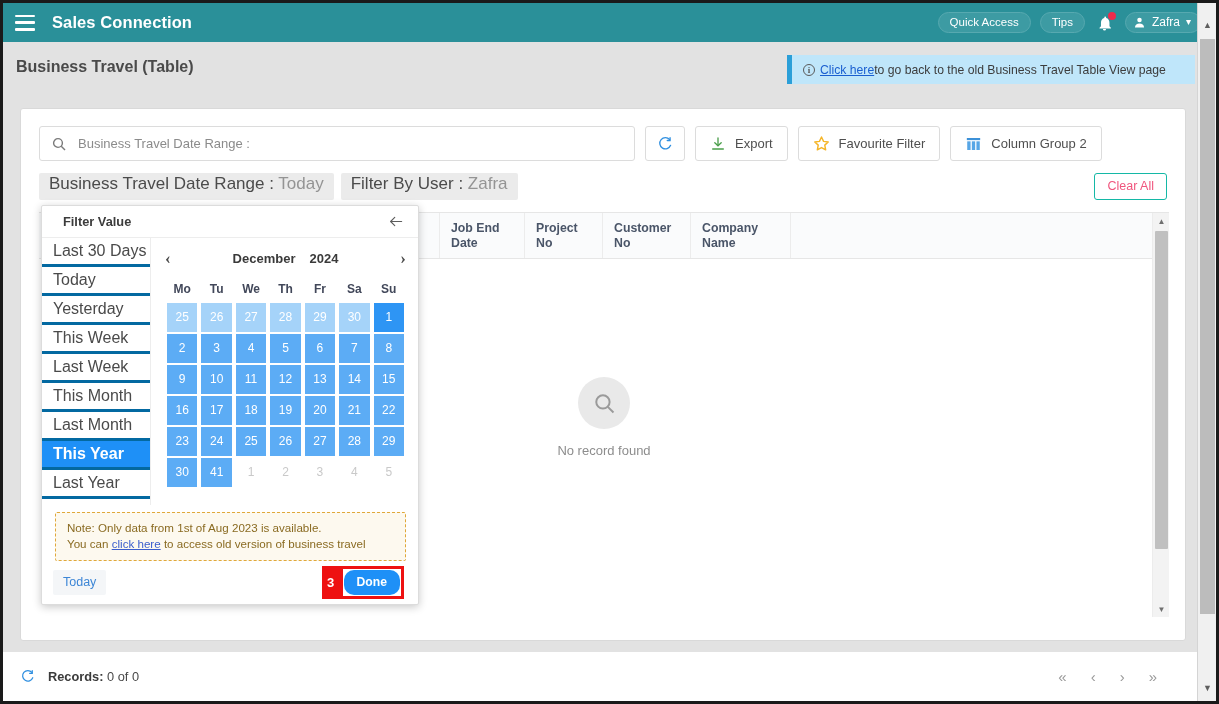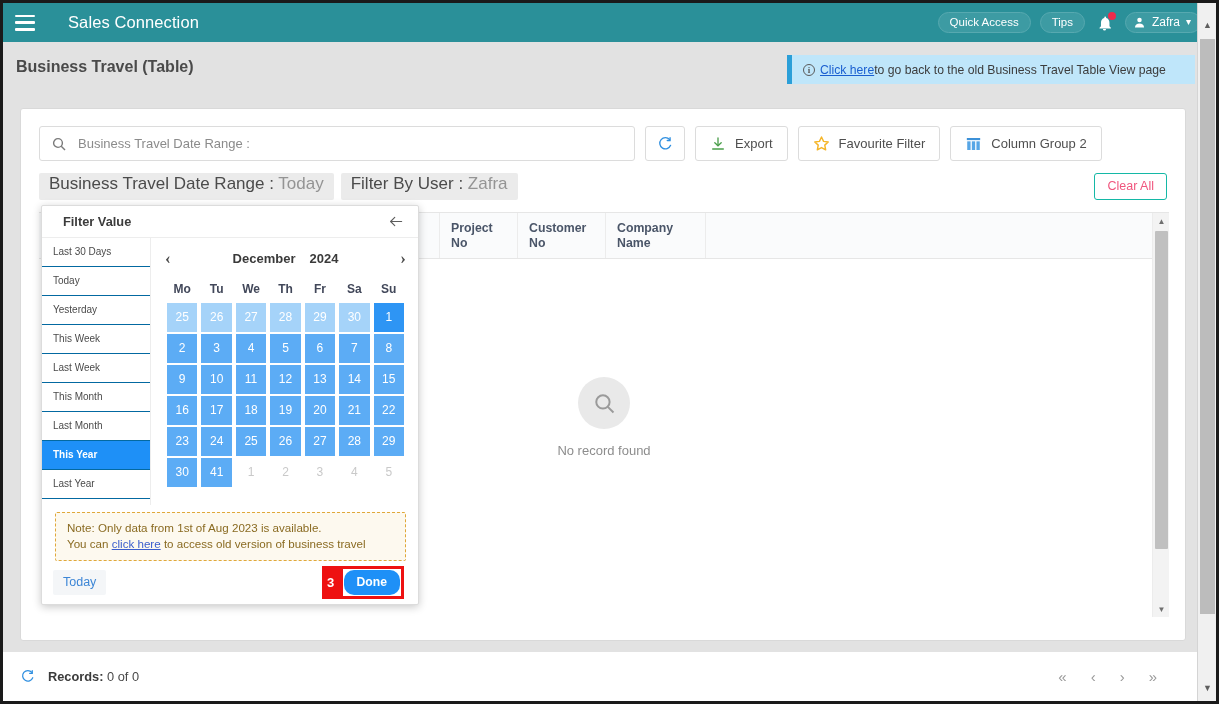--- a/index.html
+++ b/index.html
@@ -27,22 +27,22 @@
     display: flex; align-items: center;
     padding: 0 8px 0 12px;
   }
   .hamburger {
     width: 20px; height: 16px;
     display: flex; flex-direction: column; justify-content: space-between;
     cursor: pointer; flex: 0 0 auto;
   }
   .hamburger span { display:block; height: 2.5px; background: #fff; border-radius: 1px; }
   .brand {
-    color: #ffffff; font-size: 16.5px; font-weight: normal;
-    margin-left: 33px; letter-spacing: .1px; white-space: nowrap;
+    color: #ffffff; font-size: 16.5px; font-weight: bold;
+    margin-left: 17px; letter-spacing: .1px; white-space: nowrap;
   }
   .topbar-right {
     margin-left: auto; display: flex; align-items: center; gap: 9px;
     padding-right: 4px;
   }
   .pill {
     background: #3d9ba3; color: #ffffff;
     border: 1px solid #57a9b0;
     border-radius: 11px;
     font-size: 11.5px;
@@ -258,22 +258,22 @@
   .pop-title { font-size: 12.8px; font-weight: bold; color: #3c3c3c; padding-left: 8px; }
   .back-arrow { margin-left: auto; color: #5c5c5c; cursor: pointer; display:flex; }
   .pop-body { display:flex; height: 270px; overflow:hidden; }
 
   .presets {
     width: 109px; border-right: 1px solid #ededed;
     overflow: hidden; flex: 0 0 auto;
   }
   .preset {
     height: 29px; display:flex; align-items:center;
-    padding-left: 11px; font-size: 10px; color: #4a4a4a;
-    border-bottom: 1px solid #0369a1; cursor: pointer;
+    padding-left: 11px; font-size: 16px; color: #4a4a4a;
+    border-bottom: 3px solid #0369a1; cursor: pointer;
     background: #fff; white-space: nowrap;
   }
   .preset.sel { background: #1E90F7; color: #fff; font-weight: bold; }
 
   .cal { flex: 1 1 auto; padding: 6px 12px 0 14px; }
   .cal-head {
     display:flex; align-items:center; height: 29px;
     font-size: 13px; font-weight: bold; color: #3a3a3a;
   }
   .cal-nav { cursor:pointer; color:#4a4a4a; font-size:17px; line-height:1; font-family:"Liberation Serif",serif;}
@@ -433,20 +433,24 @@
             </div>
             <div class="th" style="width: 68px;">
               <div>Duration</div>
             </div>
             <div class="th" style="width: 58px;">
               <div>Job</div>
               <div>No</div>
             </div>
             <div class="th" style="width: 94px;">
               <div>Job Start</div>
+              <div>Date</div>
+            </div>
+            <div class="th" style="width: 85px;">
+              <div>Job End</div>
               <div>Date</div>
             </div>
             <div class="th" style="width: 78px;">
               <div>Project</div>
               <div>No</div>
             </div>
             <div class="th" style="width: 88px;">
               <div>Customer</div>
               <div>No</div>
             </div>

